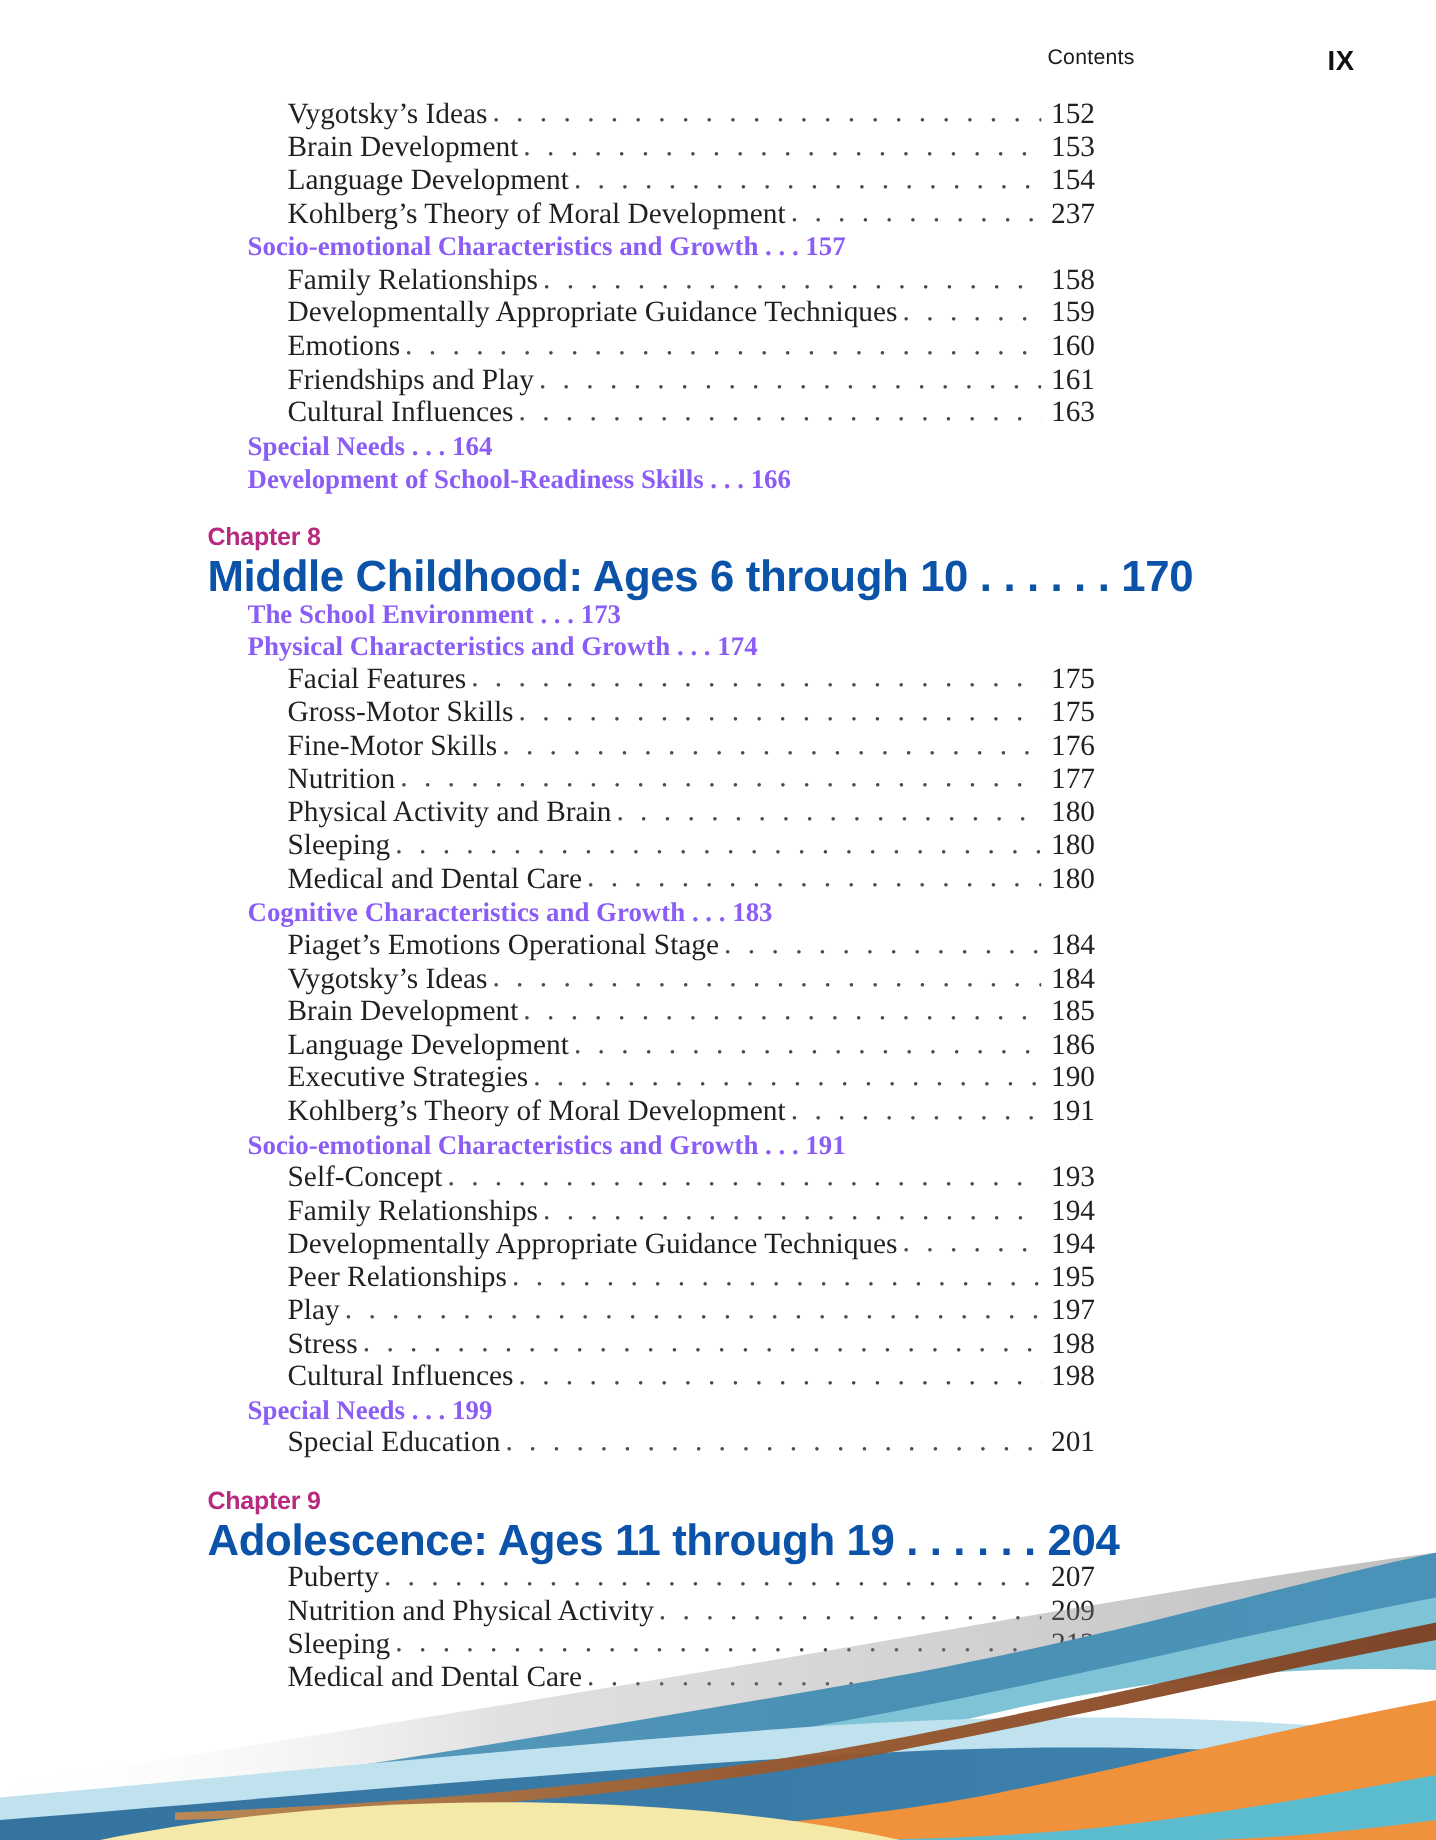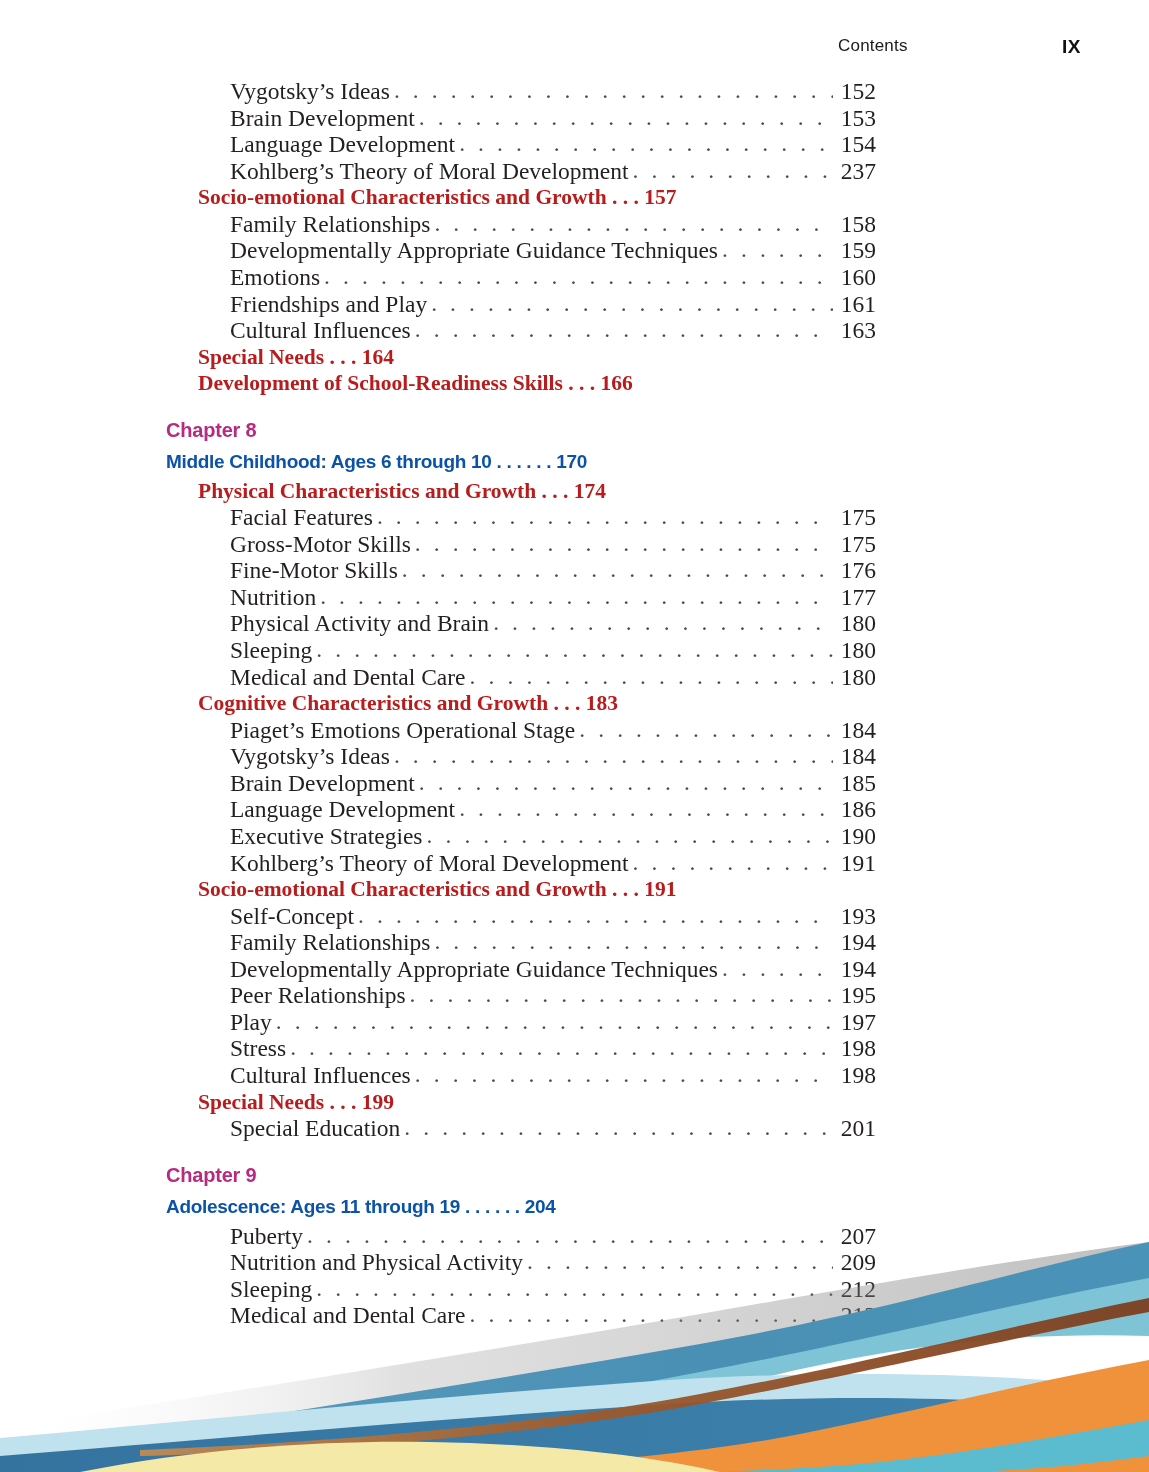--- a/index.html
+++ b/index.html
@@ -32,21 +32,21 @@
     font-family: "Liberation Sans", sans-serif;
     font-size: 17px;
     color: #1a1a1a;
     letter-spacing: .2px;
   }
   .runhead .folio {
     position: absolute;
     left: 1062px;
     top: 0;
     font-family: "Liberation Sans", sans-serif;
-    font-size: 19px;
+    font-size: 22px;
     font-weight: bold;
     color: #111111;
     letter-spacing: .5px;
   }
 
   
   .toc {
     position: absolute;
     left: 0;
     top: 78px;
@@ -87,40 +87,40 @@
     white-space: pre;
   }
 
   
   .head2 {
     margin-left: 198px;
     font-family: "Liberation Serif", serif;
     font-weight: bold;
     font-size: 21.5px;
     line-height: 26.4px;
-    color: #b91c1c;
+    color: #8b5cf6;
     white-space: pre;
   }
 
   
   .chapnum {
     margin-left: 166px;
     font-family: "Liberation Sans", sans-serif;
     font-weight: bold;
     font-size: 20px;
     line-height: 30px;
     color: #b72a80;
     letter-spacing: -.2px;
     white-space: pre;
   }
   .chaptitle {
     margin-left: 166px;
     font-family: "Liberation Sans", sans-serif;
     font-weight: bold;
-    font-size: 19px;
+    font-size: 35px;
     line-height: 33px;
     color: #0b53a8;
     letter-spacing: -.3px;
     white-space: pre;
   }
 
   .sp-before-chapter { height: 18px; }
 
   
   .wave-art {
@@ -187,20 +187,21 @@
       <div class="row entry">
         <span class="t">Cultural Influences</span>
         <span class="lead">. . . . . . . . . . . . . . . . . . . . . . . . . . . . . . . . . . . . . . . . . . . . . . . . . . . . . . . . . . . . . . . . . . . . . . . . . . . . . . . . .</span>
         <span class="pg">163</span>
       </div>
       <div class="head2">Special Needs . . . 164</div>
       <div class="head2">Development of School-Readiness Skills . . . 166</div>
       <div class="sp-before-chapter"></div>
       <div class="chapnum">Chapter 8</div>
       <div class="chaptitle">Middle Childhood: Ages 6 through 10 . . . . . . 170</div>
+      <div class="head2">The School Environment . . . 173</div>
       <div class="head2">Physical Characteristics and Growth . . . 174</div>
       <div class="row entry">
         <span class="t">Facial Features</span>
         <span class="lead">. . . . . . . . . . . . . . . . . . . . . . . . . . . . . . . . . . . . . . . . . . . . . . . . . . . . . . . . . . . . . . . . . . . . . . . . . . . . . . . . .</span>
         <span class="pg">175</span>
       </div>
       <div class="row entry">
         <span class="t">Gross-Motor Skills</span>
         <span class="lead">. . . . . . . . . . . . . . . . . . . . . . . . . . . . . . . . . . . . . . . . . . . . . . . . . . . . . . . . . . . . . . . . . . . . . . . . . . . . . . . . .</span>
         <span class="pg">175</span>

